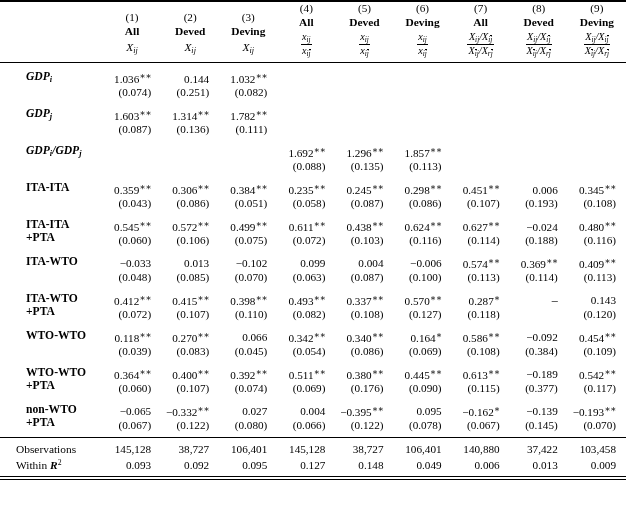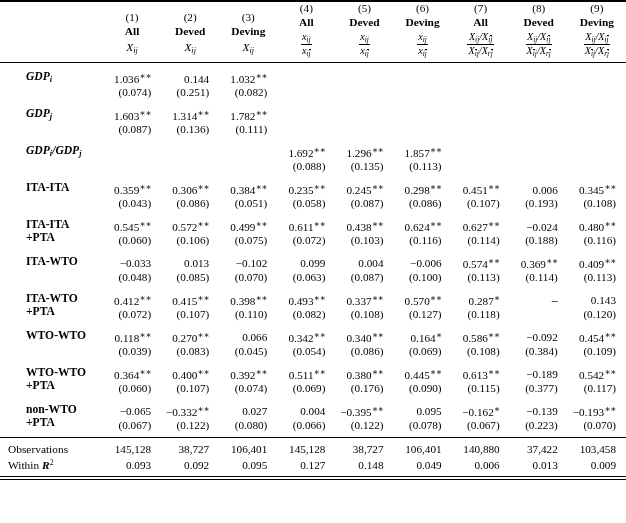--- a/index.html
+++ b/index.html
@@ -130,21 +130,21 @@
   td.coef { vertical-align: bottom; }
   td.se   { vertical-align: top; }
   .stars {
     font-size: 9px;
     vertical-align: 0.42em;
     letter-spacing: -0.2px;
   }
   .dash { font-size: 12px; }
   td.footlabel {
     font-size: 11.4px;
-    padding-left: 8px;
+    padding-left: 16px;
     line-height: 14px;
     white-space: nowrap;
   }
   td.footlabel .r2 { font-style: italic; font-weight: bold; }
   td.footlabel sup { font-size: 0.68em; vertical-align: 0.5em; font-style: normal; font-weight: normal;}
 </style>
 </head>
 <body>
 
 <div class="table-wrap">
@@ -518,21 +518,21 @@
           <td class="coef">−0.193<span class="stars">∗∗</span></td>
         </tr>
         <tr>
           <td class="se">(0.067)</td>
           <td class="se">(0.122)</td>
           <td class="se">(0.080)</td>
           <td class="se">(0.066)</td>
           <td class="se">(0.122)</td>
           <td class="se">(0.078)</td>
           <td class="se">(0.067)</td>
-          <td class="se">(0.223)</td>
+          <td class="se">(0.145)</td>
           <td class="se">(0.070)</td>
         </tr>
         <tr class="spacer-sm">
           <td colspan="10"></td>
         </tr>
       </tbody>
 
   <tbody>
         <tr class="rule-mid">
     <td colspan="10"></td>

